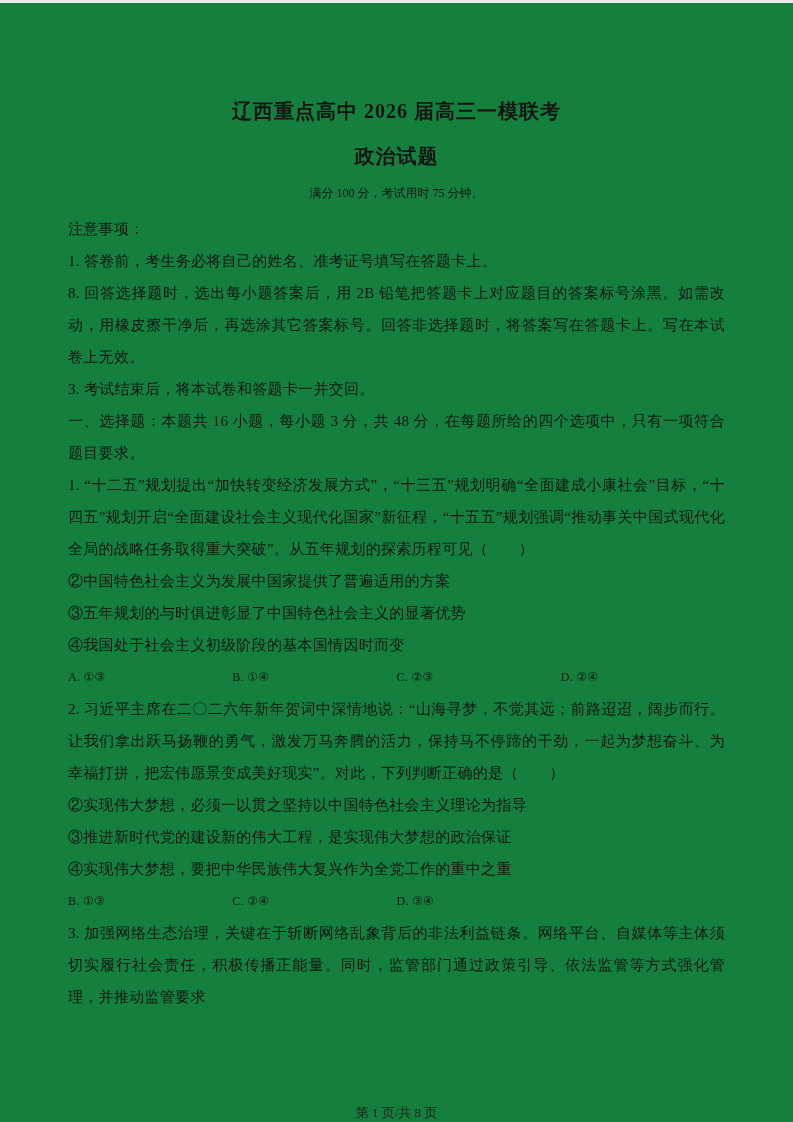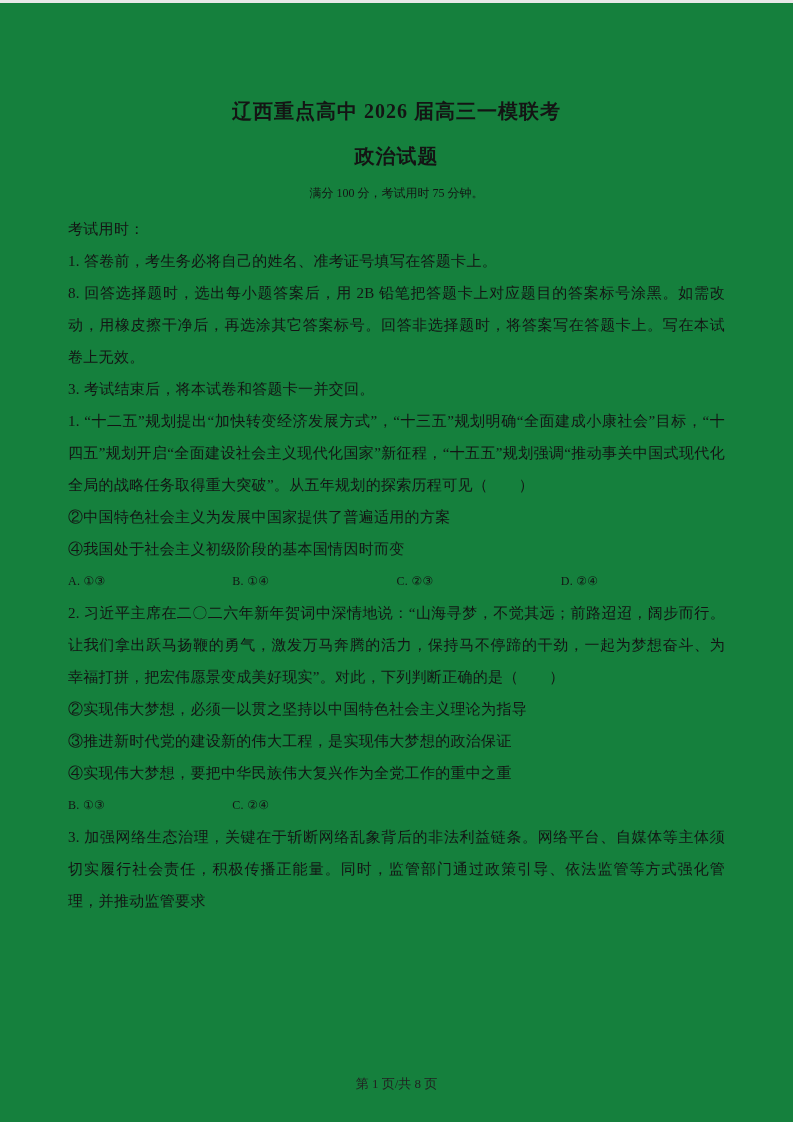--- a/index.html
+++ b/index.html
@@ -47,63 +47,66 @@
   .choices {
     display: grid;
     grid-template-columns: repeat(4, 1fr);
     font-size: 12px;
     line-height: 32px;
   }
   .footer {
     position: absolute;
     left: 0;
     right: 0;
-    bottom: 32px;
+    bottom: 3px;
     text-align: center;
     font-size: 13px;
     color: #222;
   }
 </style>
 </head>
 <body>
 
 <div class="page">
 
   <h1 class="title">辽西重点高中 2026 届高三一模联考</h1>
   <h2 class="subtitle">政治试题</h2>
   <p class="meta">满分 100 分，考试用时 75 分钟。</p>
 
   <div class="body">
 
-    <p>考试用时：</p>
+    <p>注意事项：</p>
     <p>1. 答卷前，考生务必将自己的姓名、准考证号填写在答题卡上。</p>
     <p>8. 回答选择题时，选出每小题答案后，用 2B 铅笔把答题卡上对应题目的答案标号涂黑。如需改动，用橡皮擦干净后，再选涂其它答案标号。回答非选择题时，将答案写在答题卡上。写在本试卷上无效。</p>
     <p>3. 考试结束后，将本试卷和答题卡一并交回。</p>
 
+    <p>一、选择题：本题共 16 小题，每小题 3 分，共 48 分，在每题所给的四个选项中，只有一项符合题目要求。</p>
 
     <div class="question">
       <p>1. “十二五”规划提出“加快转变经济发展方式”，“十三五”规划明确“全面建成小康社会”目标，“十四五”规划开启“全面建设社会主义现代化国家”新征程，“十五五”规划强调“推动事关中国式现代化全局的战略任务取得重大突破”。从五年规划的探索历程可见（　　）</p>
       <p>②中国特色社会主义为发展中国家提供了普遍适用的方案</p>
+      <p>③五年规划的与时俱进彰显了中国特色社会主义的显著优势</p>
       <p>④我国处于社会主义初级阶段的基本国情因时而变</p>
       <div class="choices">
         <span>A. ①③</span>
         <span>B. ①④</span>
         <span>C. ②③</span>
         <span>D. ②④</span>
       </div>
     </div>
 
     <div class="question">
       <p>2. 习近平主席在二〇二六年新年贺词中深情地说：“山海寻梦，不觉其远；前路迢迢，阔步而行。让我们拿出跃马扬鞭的勇气，激发万马奔腾的活力，保持马不停蹄的干劲，一起为梦想奋斗、为幸福打拼，把宏伟愿景变成美好现实”。对此，下列判断正确的是（　　）</p>
       <p>②实现伟大梦想，必须一以贯之坚持以中国特色社会主义理论为指导</p>
       <p>③推进新时代党的建设新的伟大工程，是实现伟大梦想的政治保证</p>
       <p>④实现伟大梦想，要把中华民族伟大复兴作为全党工作的重中之重</p>
       <div class="choices">
         <span>B. ①③</span>
         <span>C. ②④</span>
+        <span>D. ③④</span>
       </div>
     </div>
 
     <div class="question">
       <p>3. 加强网络生态治理，关键在于斩断网络乱象背后的非法利益链条。网络平台、自媒体等主体须切实履行社会责任，积极传播正能量。同时，监管部门通过政策引导、依法监管等方式强化管理，并推动监管要求</p>
     </div>
 
   </div>
 
   <div class="footer">第 1 页/共 8 页</div>

